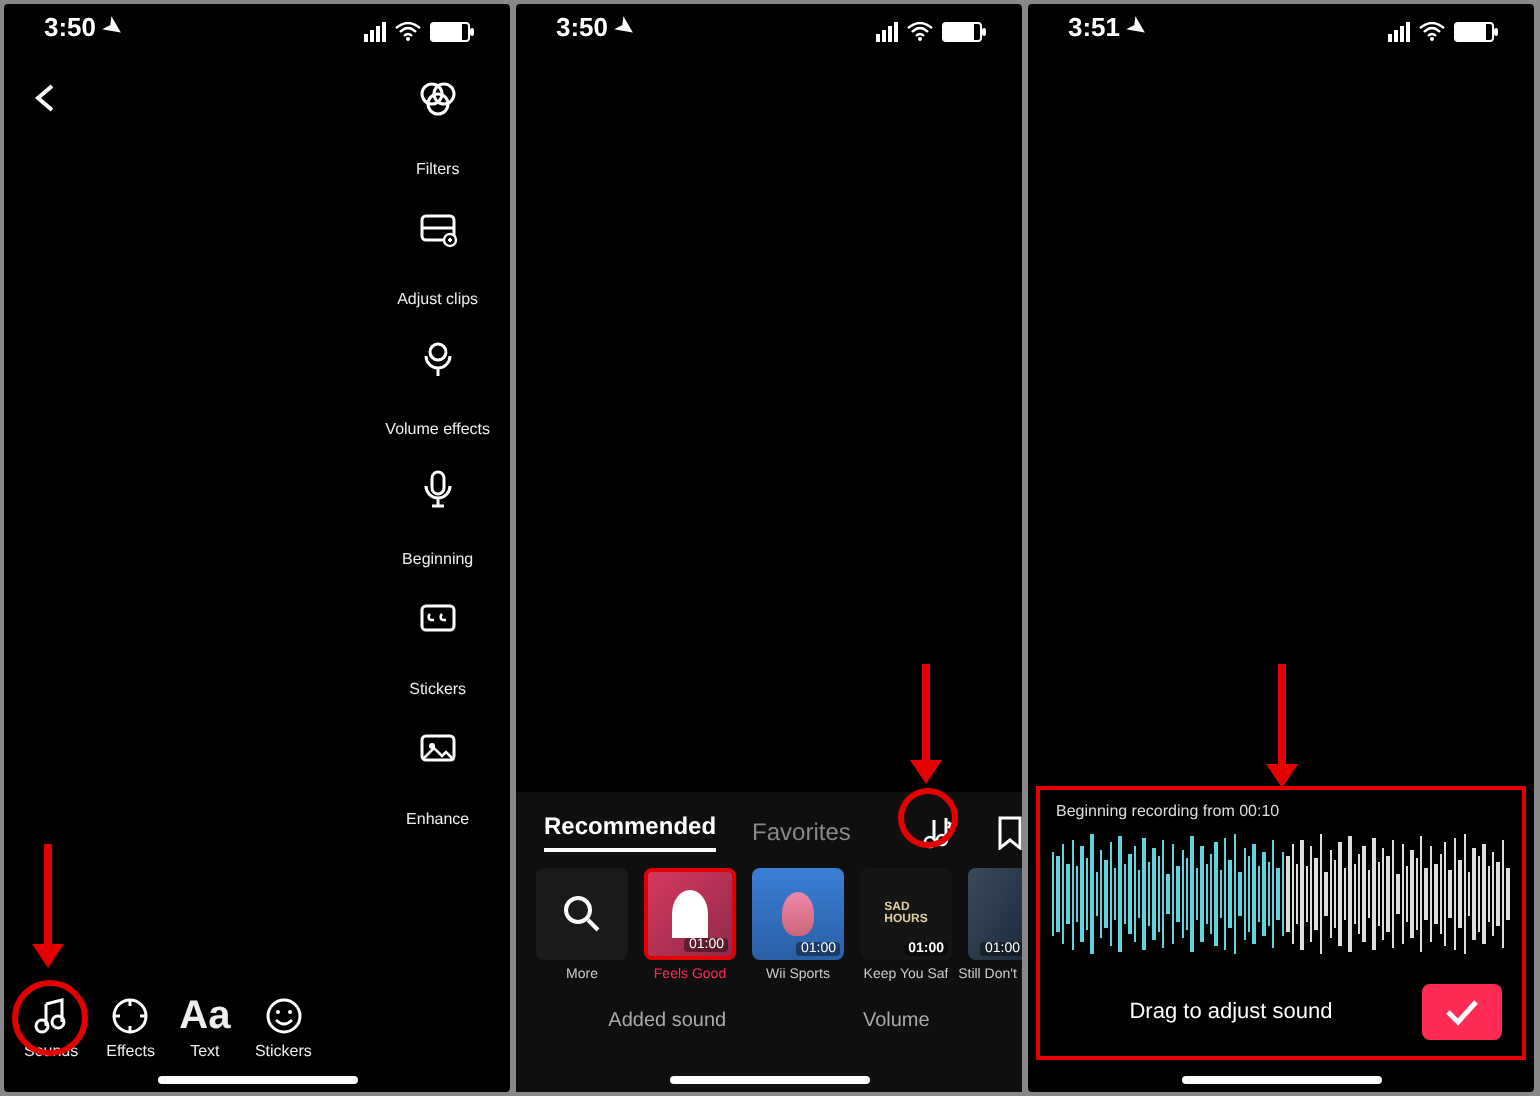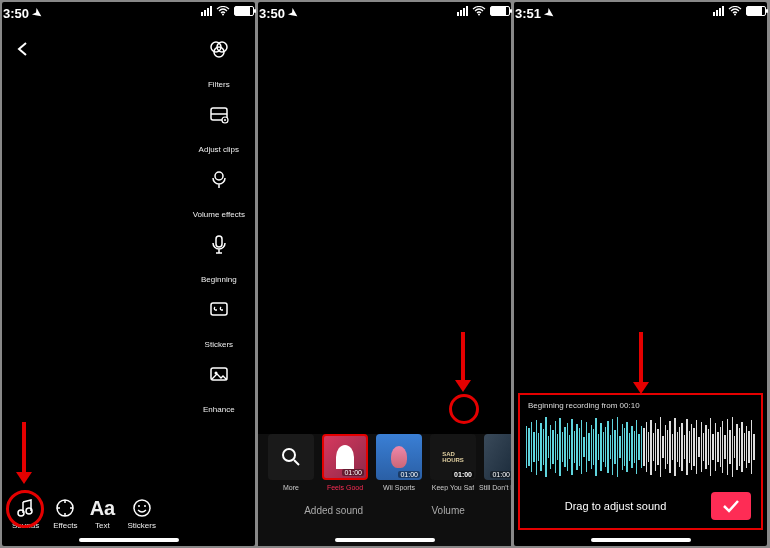--- a/index.html
+++ b/index.html
@@ -1,19 +1,19 @@
 <!DOCTYPE html>
 <html><head>
 <meta charset="utf-8">
 <style>
   *{box-sizing:border-box;margin:0;padding:0;font-family:-apple-system,Helvetica,Arial,sans-serif}
   body{background:#888;width:770px;height:548px;overflow:hidden}
   .row{display:flex;gap:3px;padding:2px}
   .phone{position:relative;width:253px;height:544px;background:#000;flex:0 0 auto;border-radius:2px;color:#fff}
-  .status{display:flex;justify-content:space-between;align-items:flex-start;padding:4px 1px 0;font-size:13px;font-weight:600}
+  .status{display:flex;justify-content:space-between;align-items:flex-end;padding:4px 20px 0;font-size:13px;font-weight:600}
   .status .left{display:flex;gap:4px;align-items:center}
   .status .right{display:flex;gap:4px;align-items:center}
   .status .loc{transform:rotate(35deg);font-size:11px}
   .sig{display:inline-flex;gap:1px;align-items:flex-end}
   .sig i{width:2px;background:#fff;display:inline-block}
   .sig i:nth-child(1){height:4px}.sig i:nth-child(2){height:6px}.sig i:nth-child(3){height:8px}.sig i:nth-child(4){height:10px}
   .batt{width:20px;height:10px;border:1px solid #fff;border-radius:2px;position:relative}
   .batt:after{content:"";position:absolute;right:-3px;top:2px;width:2px;height:4px;background:#fff;border-radius:1px}
   .batt i{display:block;height:100%;width:85%;background:#fff}
   .wifi{width:14px;height:10px;position:relative}
@@ -225,20 +225,38 @@
               <circle cx="7" cy="8.5" r="1" fill="#fff"></circle>
             </svg>
           </span>
       <span class="batt">
             <i></i>
           </span>
     </div>
   </div>
 
   <div class="panel">
+    <div class="tabs">
+      <div class="t active">Recommended</div>
+      <div class="t">Favorites</div>
+      <div class="spacer"></div>
+      <div class="ic">
+            <svg width="18" height="18" viewBox="0 0 18 18">
+              <path d="M6 3v10M12 2v10" stroke="#fff" stroke-width="1.5"></path>
+              <circle cx="4" cy="14" r="2.5" stroke="#fff" fill="none" stroke-width="1.3"></circle>
+              <circle cx="10" cy="13" r="2.5" stroke="#fff" fill="none" stroke-width="1.3"></circle>
+              <path d="M13 4l3 3M16 4l-3 3" stroke="#fff" stroke-width="1.3"></path>
+            </svg>
+          </div>
+      <div class="ic">
+            <svg width="16" height="18" viewBox="0 0 16 18">
+              <path d="M3 2h10v15l-5-4-5 4z" stroke="#fff" fill="none" stroke-width="1.5"></path>
+            </svg>
+          </div>
+    </div>
 
     <div class="tracks">
       <div class="card">
         <div class="cover" style="background:#1a1a1a">
               <svg width="20" height="20" viewBox="0 0 20 20">
                 <circle cx="8" cy="8" r="6" stroke="#fff" fill="none" stroke-width="2"></circle>
                 <path d="M13 13l5 5" stroke="#fff" stroke-width="2"></path>
               </svg>
             </div>
         <div class="name">More</div>

